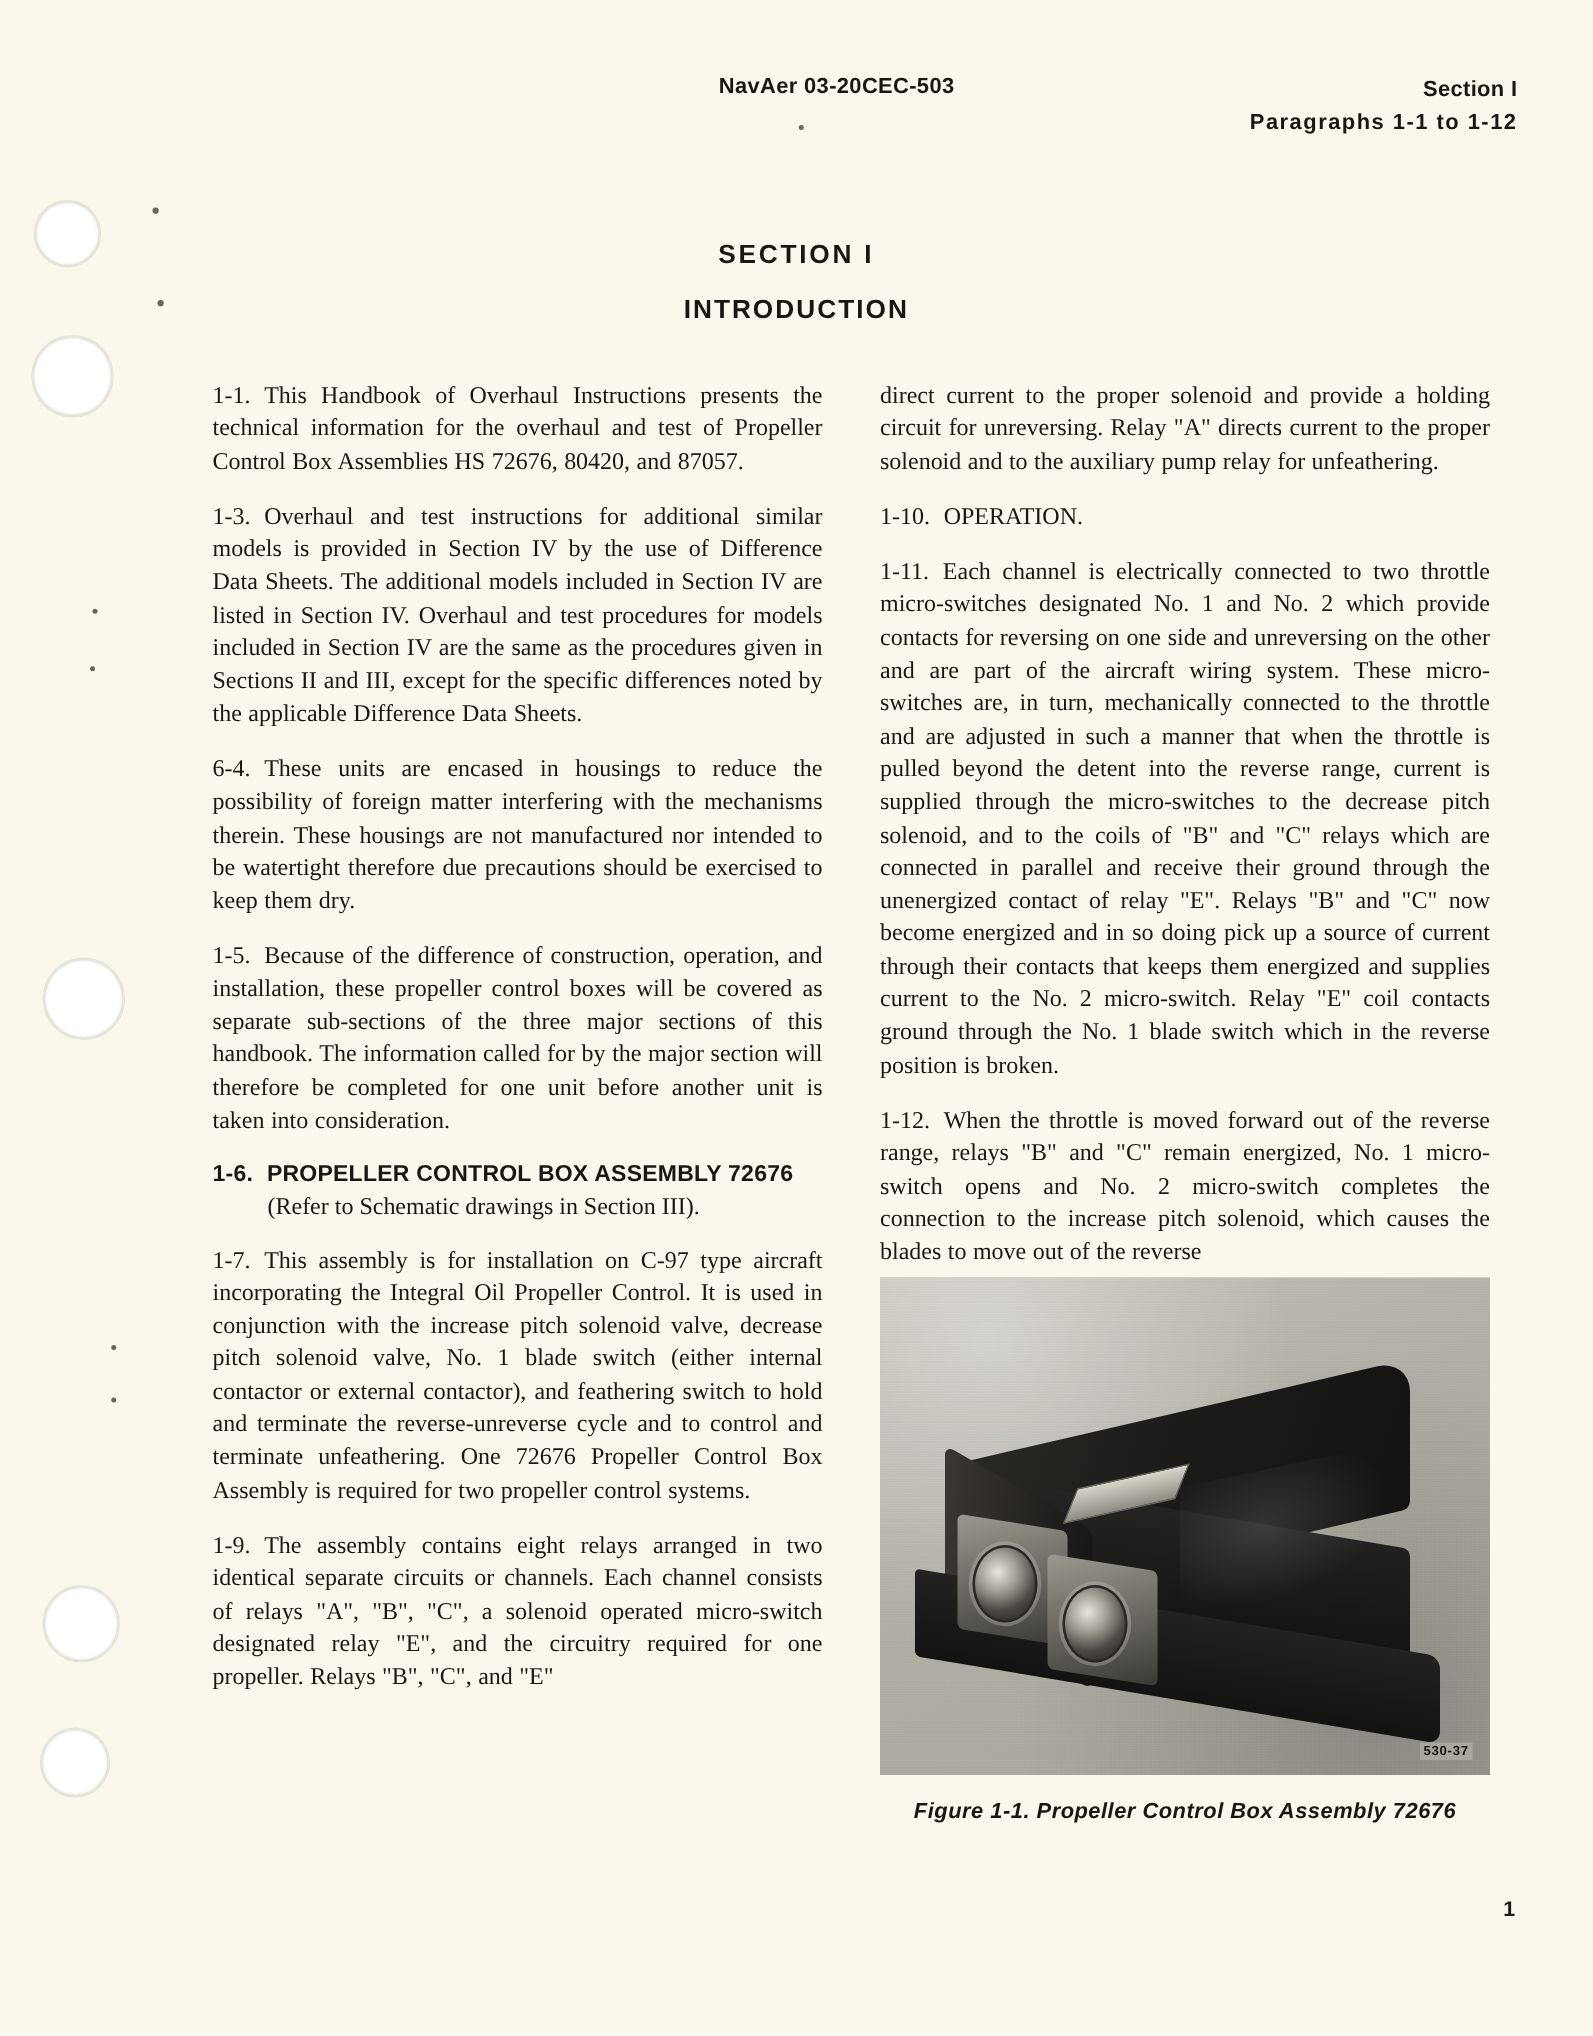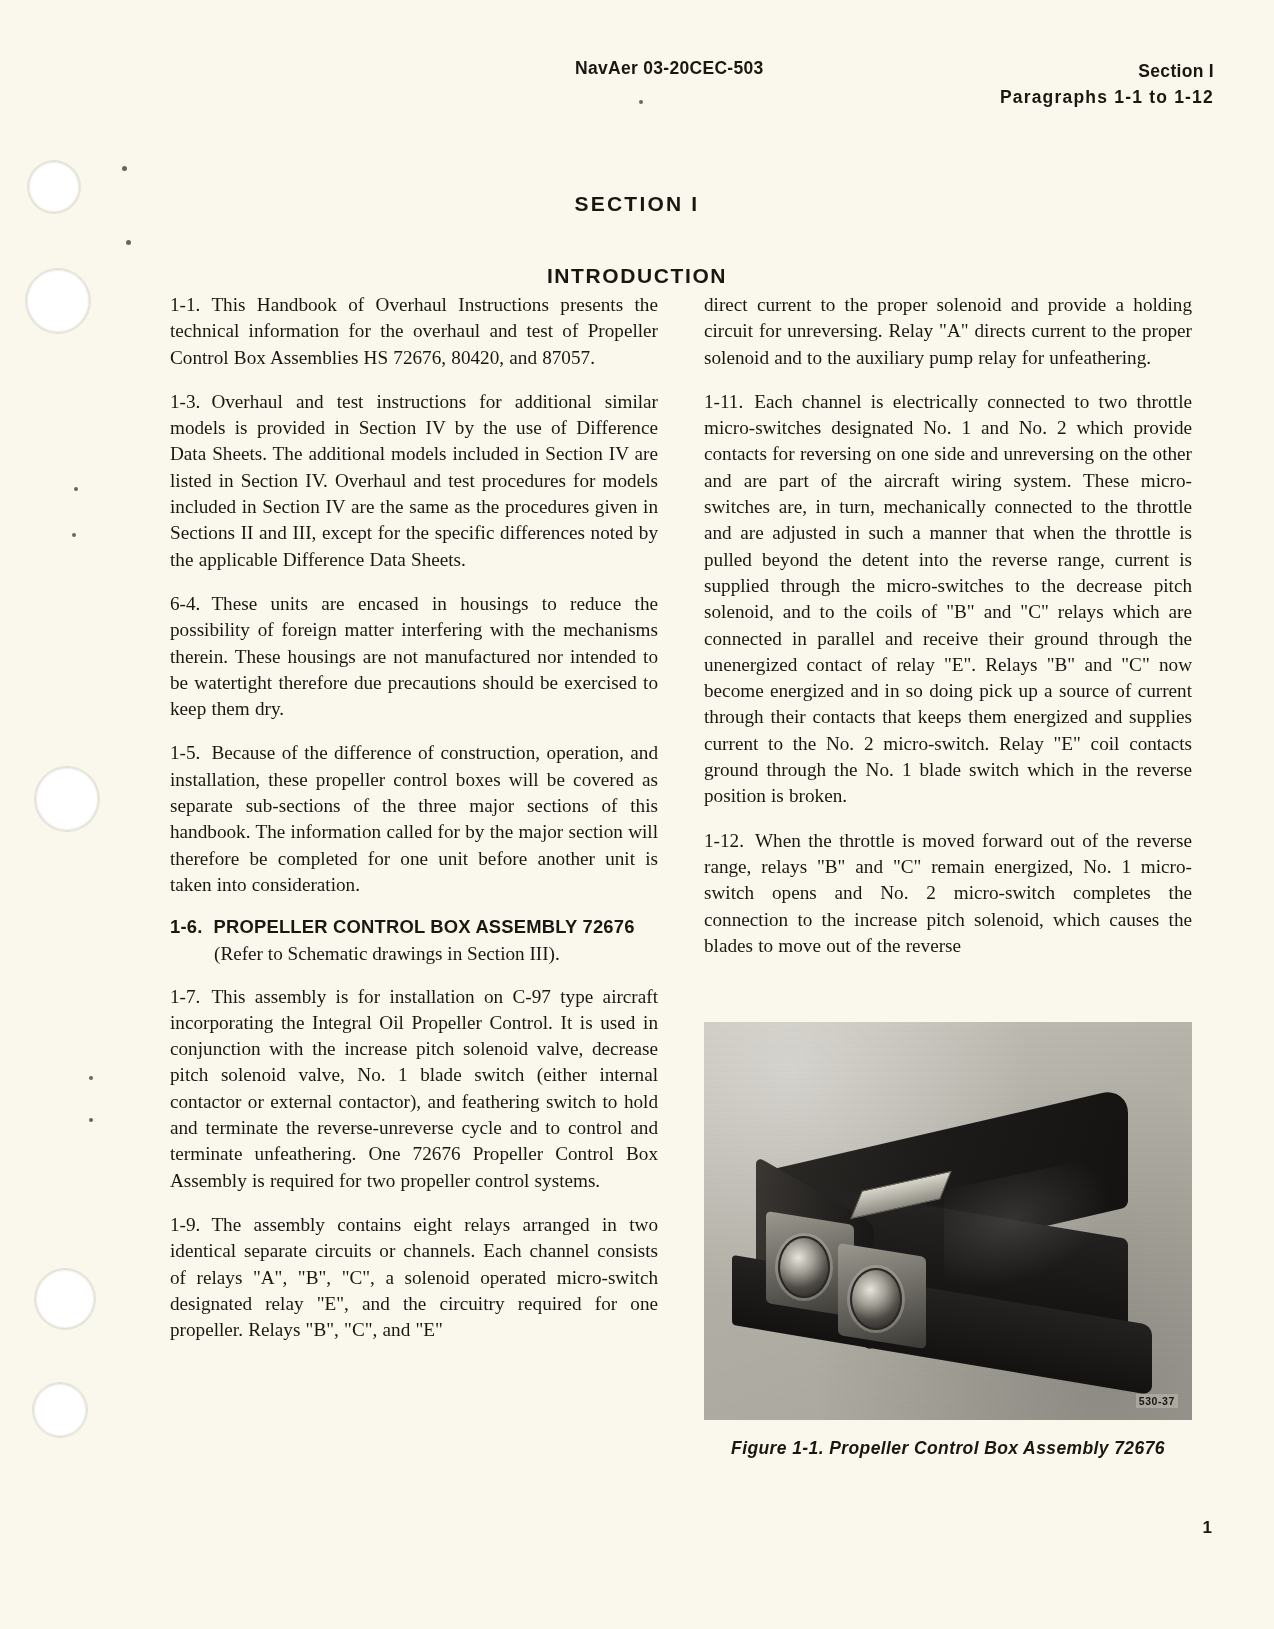--- a/index.html
+++ b/index.html
@@ -77,34 +77,33 @@
   .sec-sub {
     position: absolute;
     top: 236px;
     left: 0;
     width: 1274px;
     text-align: center;
     font-family: "Liberation Sans", "DejaVu Sans", sans-serif;
     font-weight: bold;
     font-size: 21px;
     letter-spacing: 1.6px;
-    margin-top: 28px;
   }
 
   
   .col {
     position: absolute;
     top: 292px;
     width: 488px;
   }
   .col-left  { left: 170px; }
   .col-right { left: 704px; }
 
   p.body {
-    margin: 0 0 18px 0;
+    margin: 12px 0 18px 0;
     font-size: 19.2px;
     line-height: 1.37;
     text-align: justify;
     text-justify: inter-word;
     word-spacing: .4px;
   }
   p.body:last-child { margin-bottom: 0; }
   .pn { white-space: nowrap; }
   .pn-gap { display: inline-block; width: 11px; }
 
@@ -336,20 +335,23 @@
     </p>
 
   </div>
 
   <div class="col col-right">
 
     <p class="body">
       <span>direct current to the proper solenoid and provide a holding circuit for unreversing. Relay "A" directs current to the proper solenoid and to the auxiliary pump relay for unfeathering.</span>
     </p>
 
+    <p class="caps">
+      <span class="pn">1-10.</span><span class="pn-gap"></span><span>OPERATION.</span>
+    </p>
 
     <p class="body">
       <span class="pn">1-11.</span><span class="pn-gap"></span><span>Each channel is electrically connected to two throttle micro-switches designated No. 1 and No. 2 which provide contacts for reversing on one side and unreversing on the other and are part of the aircraft wiring system. These micro-switches are, in turn, mechanically connected to the throttle and are adjusted in such a manner that when the throttle is pulled beyond the detent into the reverse range, current is supplied through the micro-switches to the decrease pitch solenoid, and to the coils of "B" and "C" relays which are connected in parallel and receive their ground through the unenergized contact of relay "E". Relays "B" and "C" now become energized and in so doing pick up a source of current through their contacts that keeps them energized and supplies current to the No. 2 micro-switch. Relay "E" coil contacts ground through the No. 1 blade switch which in the reverse position is broken.</span>
     </p>
 
     <p class="body">
       <span class="pn">1-12.</span><span class="pn-gap"></span><span>When the throttle is moved forward out of the reverse range, relays "B" and "C" remain energized, No. 1 micro-switch opens and No. 2 micro-switch completes the connection to the increase pitch solenoid, which causes the blades to move out of the reverse</span>
     </p>
 
   </div>

